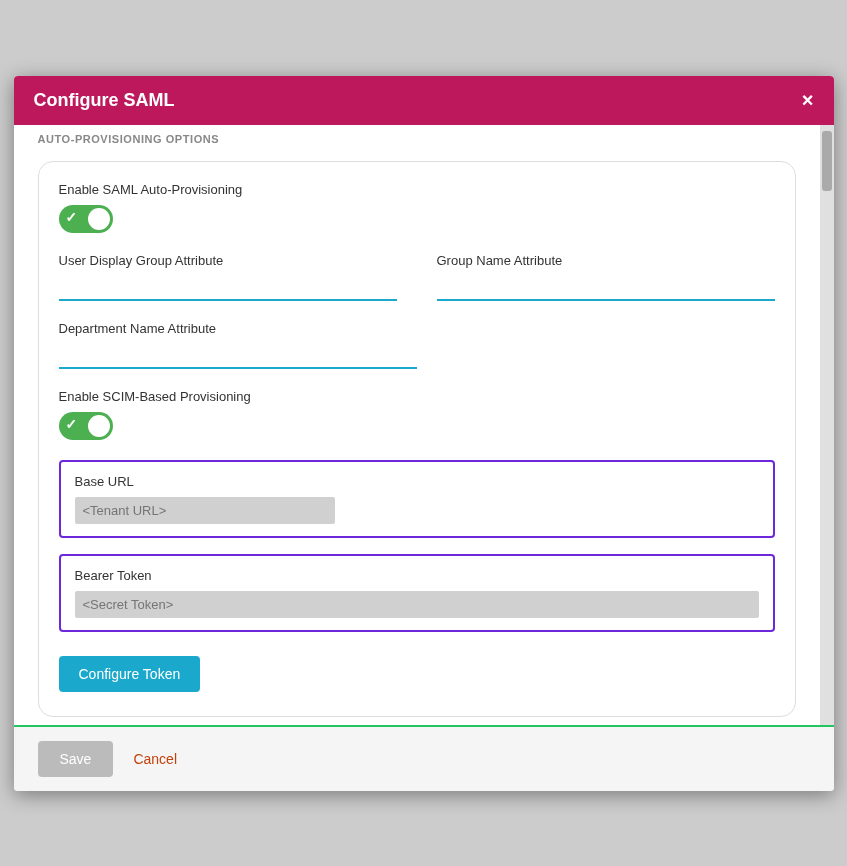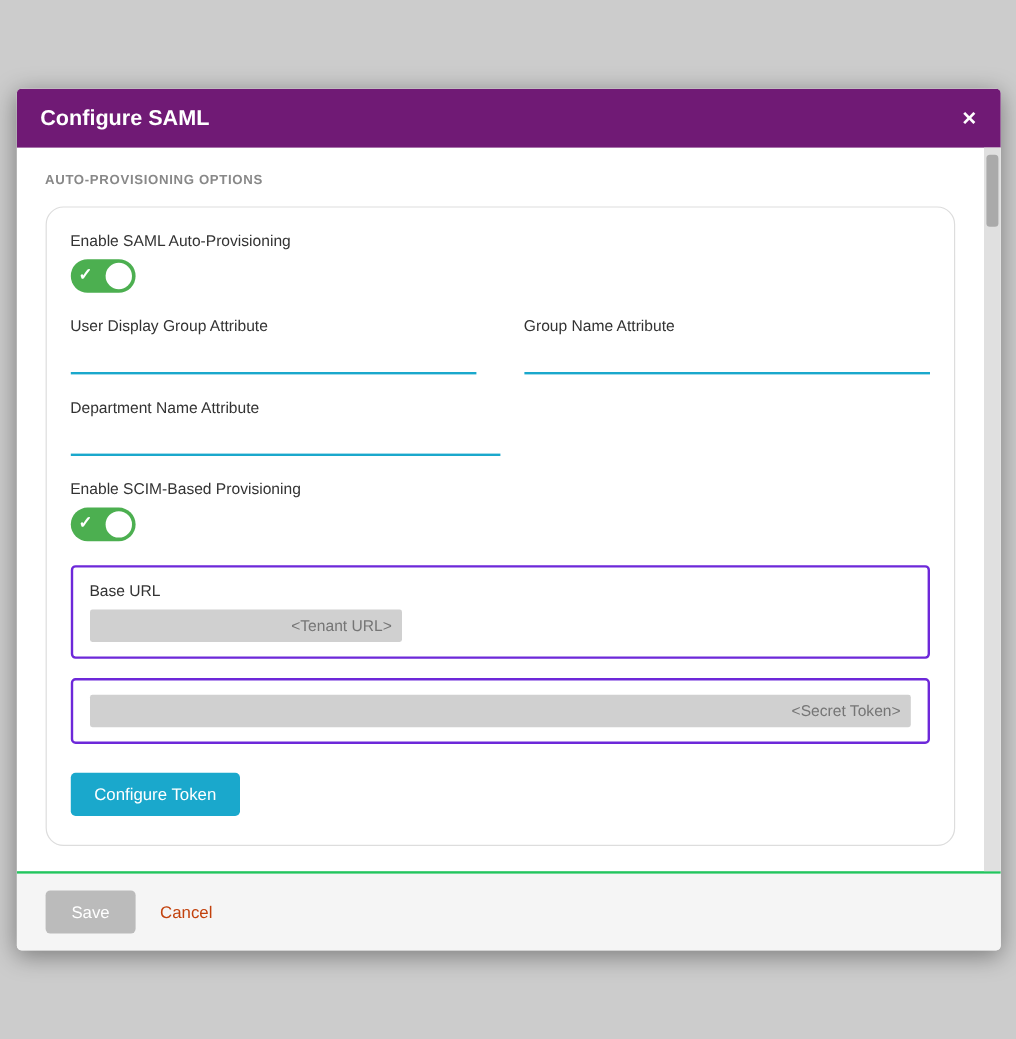--- a/index.html
+++ b/index.html
@@ -12,21 +12,21 @@
       font-family: Arial, sans-serif;
     }
     .dialog {
       width: 820px;
       background: #fff;
       border-radius: 4px;
       overflow: hidden;
       box-shadow: 0 4px 20px rgba(0,0,0,0.4);
     }
     .dialog-header {
-      background: #701a75;
+      background: #be185d;
       color: #fff;
       padding: 14px 20px;
       display: flex;
       justify-content: space-between;
       align-items: center;
     }
     .dialog-header-title {
       font-size: 18px;
       font-weight: bold;
     }
@@ -37,21 +37,21 @@
       color: #fff;
       background: none;
       border: none;
       line-height: 1;
     }
     .scrollbar-area {
       display: flex;
     }
     .dialog-body {
       flex: 1;
-      padding: 21px 24px;
+      padding: 8px 24px;
       overflow-y: auto;
       max-height: 740px;
     }
     .scrollbar-track {
       width: 14px;
       background: #e0e0e0;
       display: flex;
       flex-direction: column;
       align-items: center;
       padding: 2px 0;
@@ -153,21 +153,20 @@
     }
     .masked-input {
       width: 100%;
       background: #d0d0d0;
       border: none;
       padding: 6px 8px;
       font-size: 13px;
       color: #1d4ed8;
       border-radius: 2px;
       outline: none;
-      text-align: right;
     }
     .btn-generate {
       background: #1aa8cc;
       color: #fff;
       border: none;
       border-radius: 4px;
       padding: 10px 20px;
       font-size: 14px;
       cursor: pointer;
       margin-top: 8px;
@@ -265,20 +264,21 @@
         </div>
 
         
         <div class="highlighted-box">
           <span class="box-label">Base URL</span>
           <input class="masked-input" type="text" style="width: 260px;" value="" placeholder="&lt;Tenant URL&gt;">
         </div>
 
         
         <div class="highlighted-box">
+          <span class="box-label">Bearer Token</span>
           <input class="masked-input" type="text" value="" placeholder="&lt;Secret Token&gt;" style="">
         </div>
 
         
         <button class="btn-generate">Configure Token</button>
 
       </div>
     </div>
 
     <div class="scrollbar-track">

